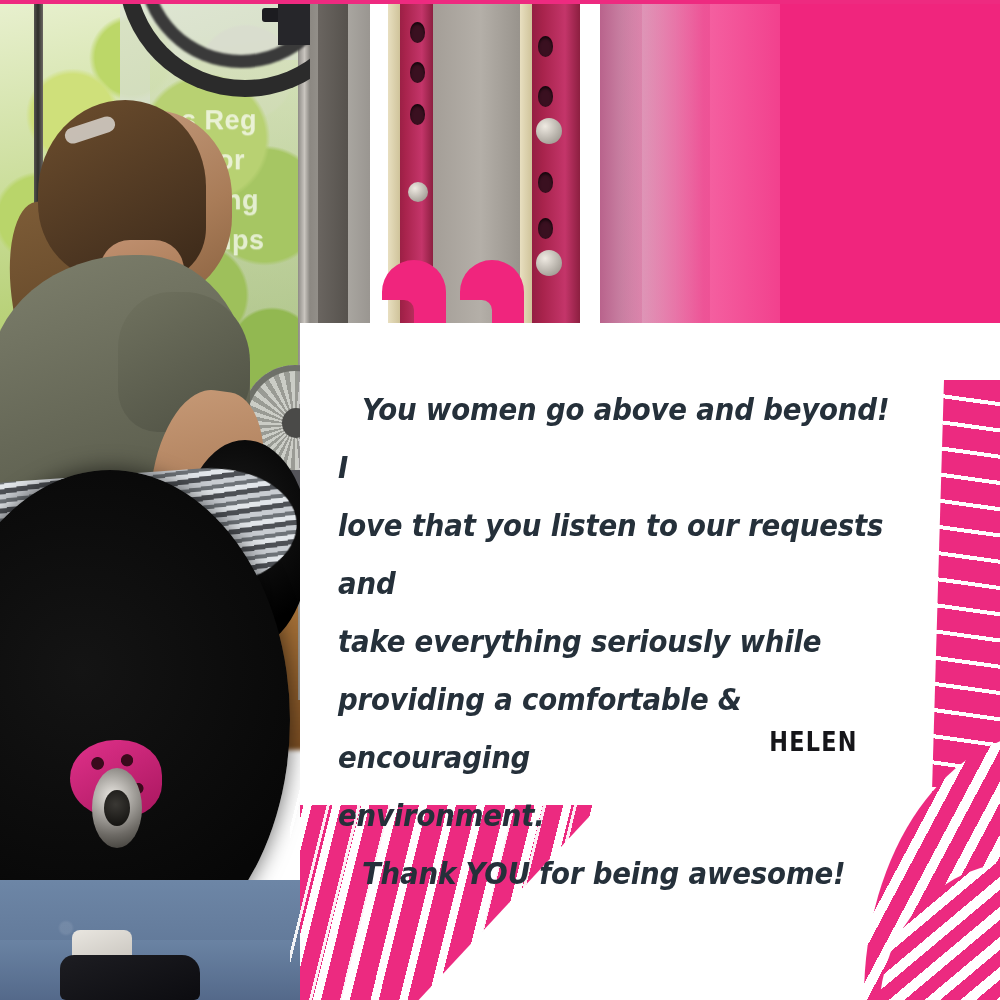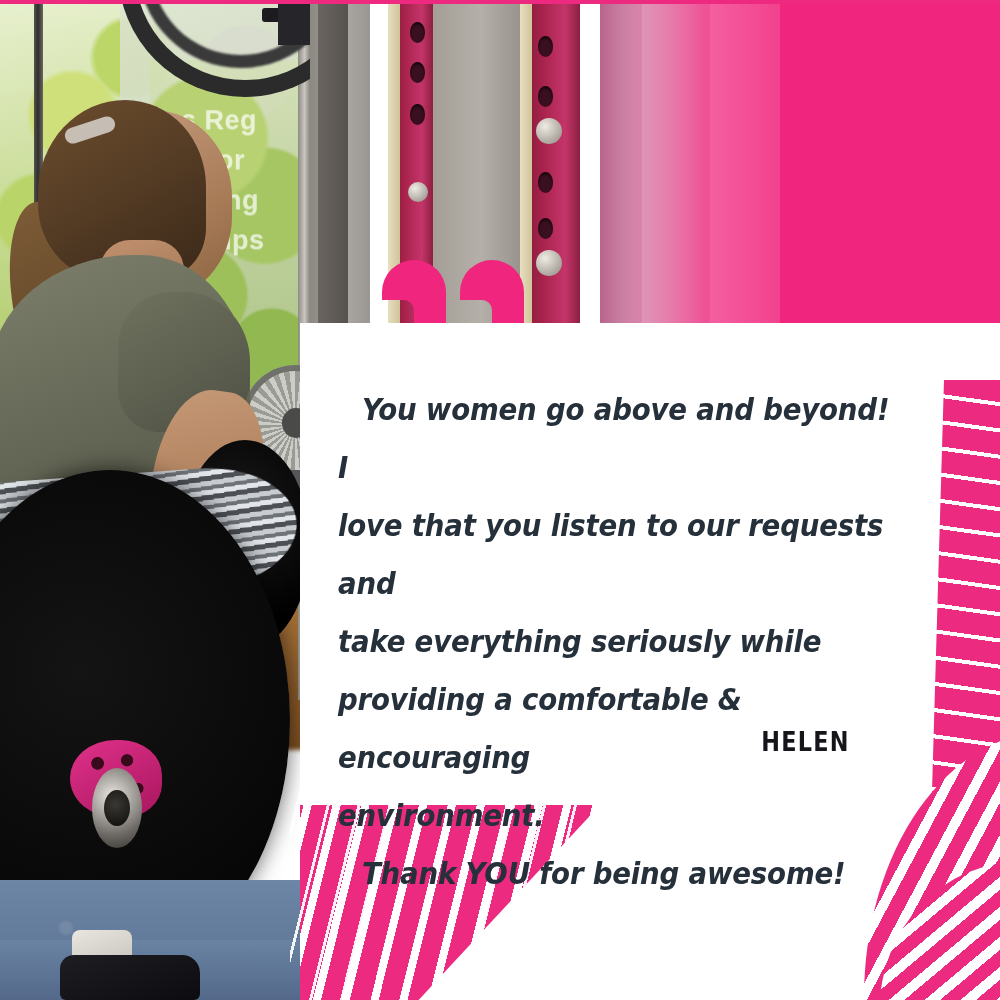--- a/index.html
+++ b/index.html
@@ -302,20 +302,21 @@
   
   .quotes{
     position:absolute;left:378px;top:252px;width:150px;height:110px;
     display:flex;gap:22px;
   }
 
   
   .card{
     position:absolute;left:300px;top:323px;width:608px;height:482px;
     background:#ffffff;
+    padding-left:8px;
   }
   .quote-text{
     position:absolute;left:38px;top:58px;width:600px;
     color:#25303a;
     font-family:"DejaVu Sans",sans-serif;
     font-style:italic;font-weight:700;
     font-size:30px;line-height:58px;
     letter-spacing:-.2px;
     transform:scaleX(.92);
     transform-origin:left top;

